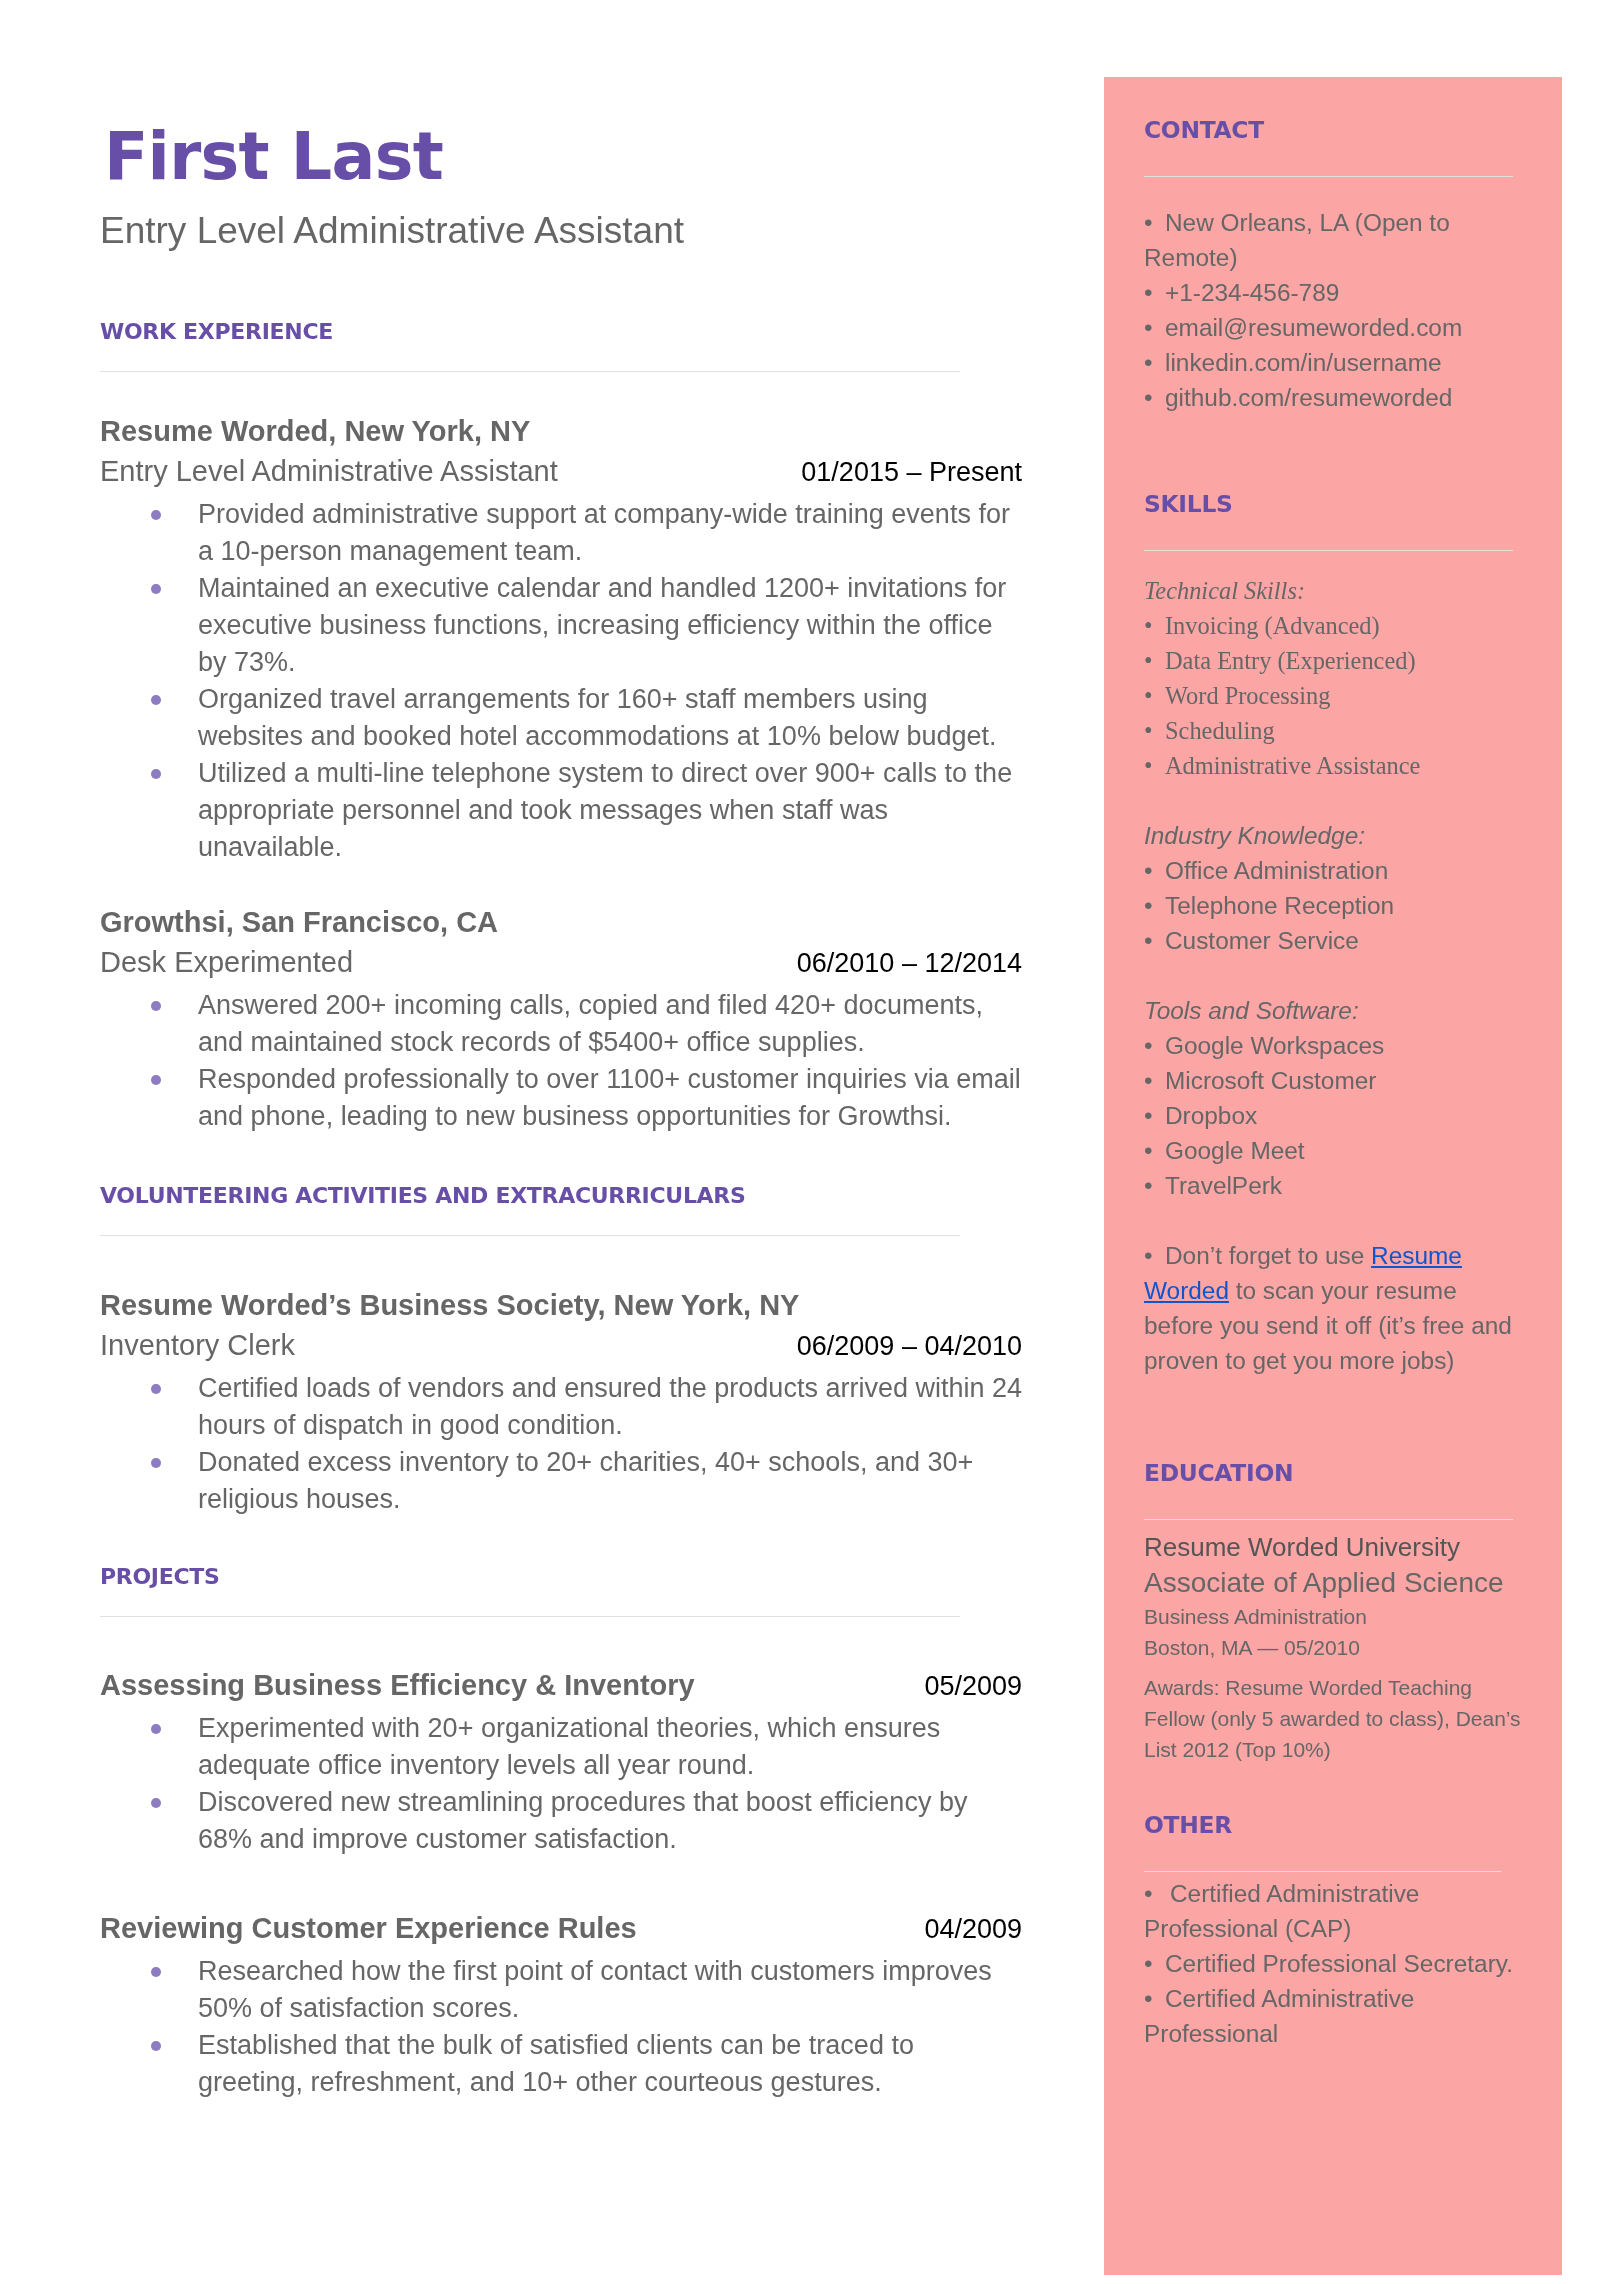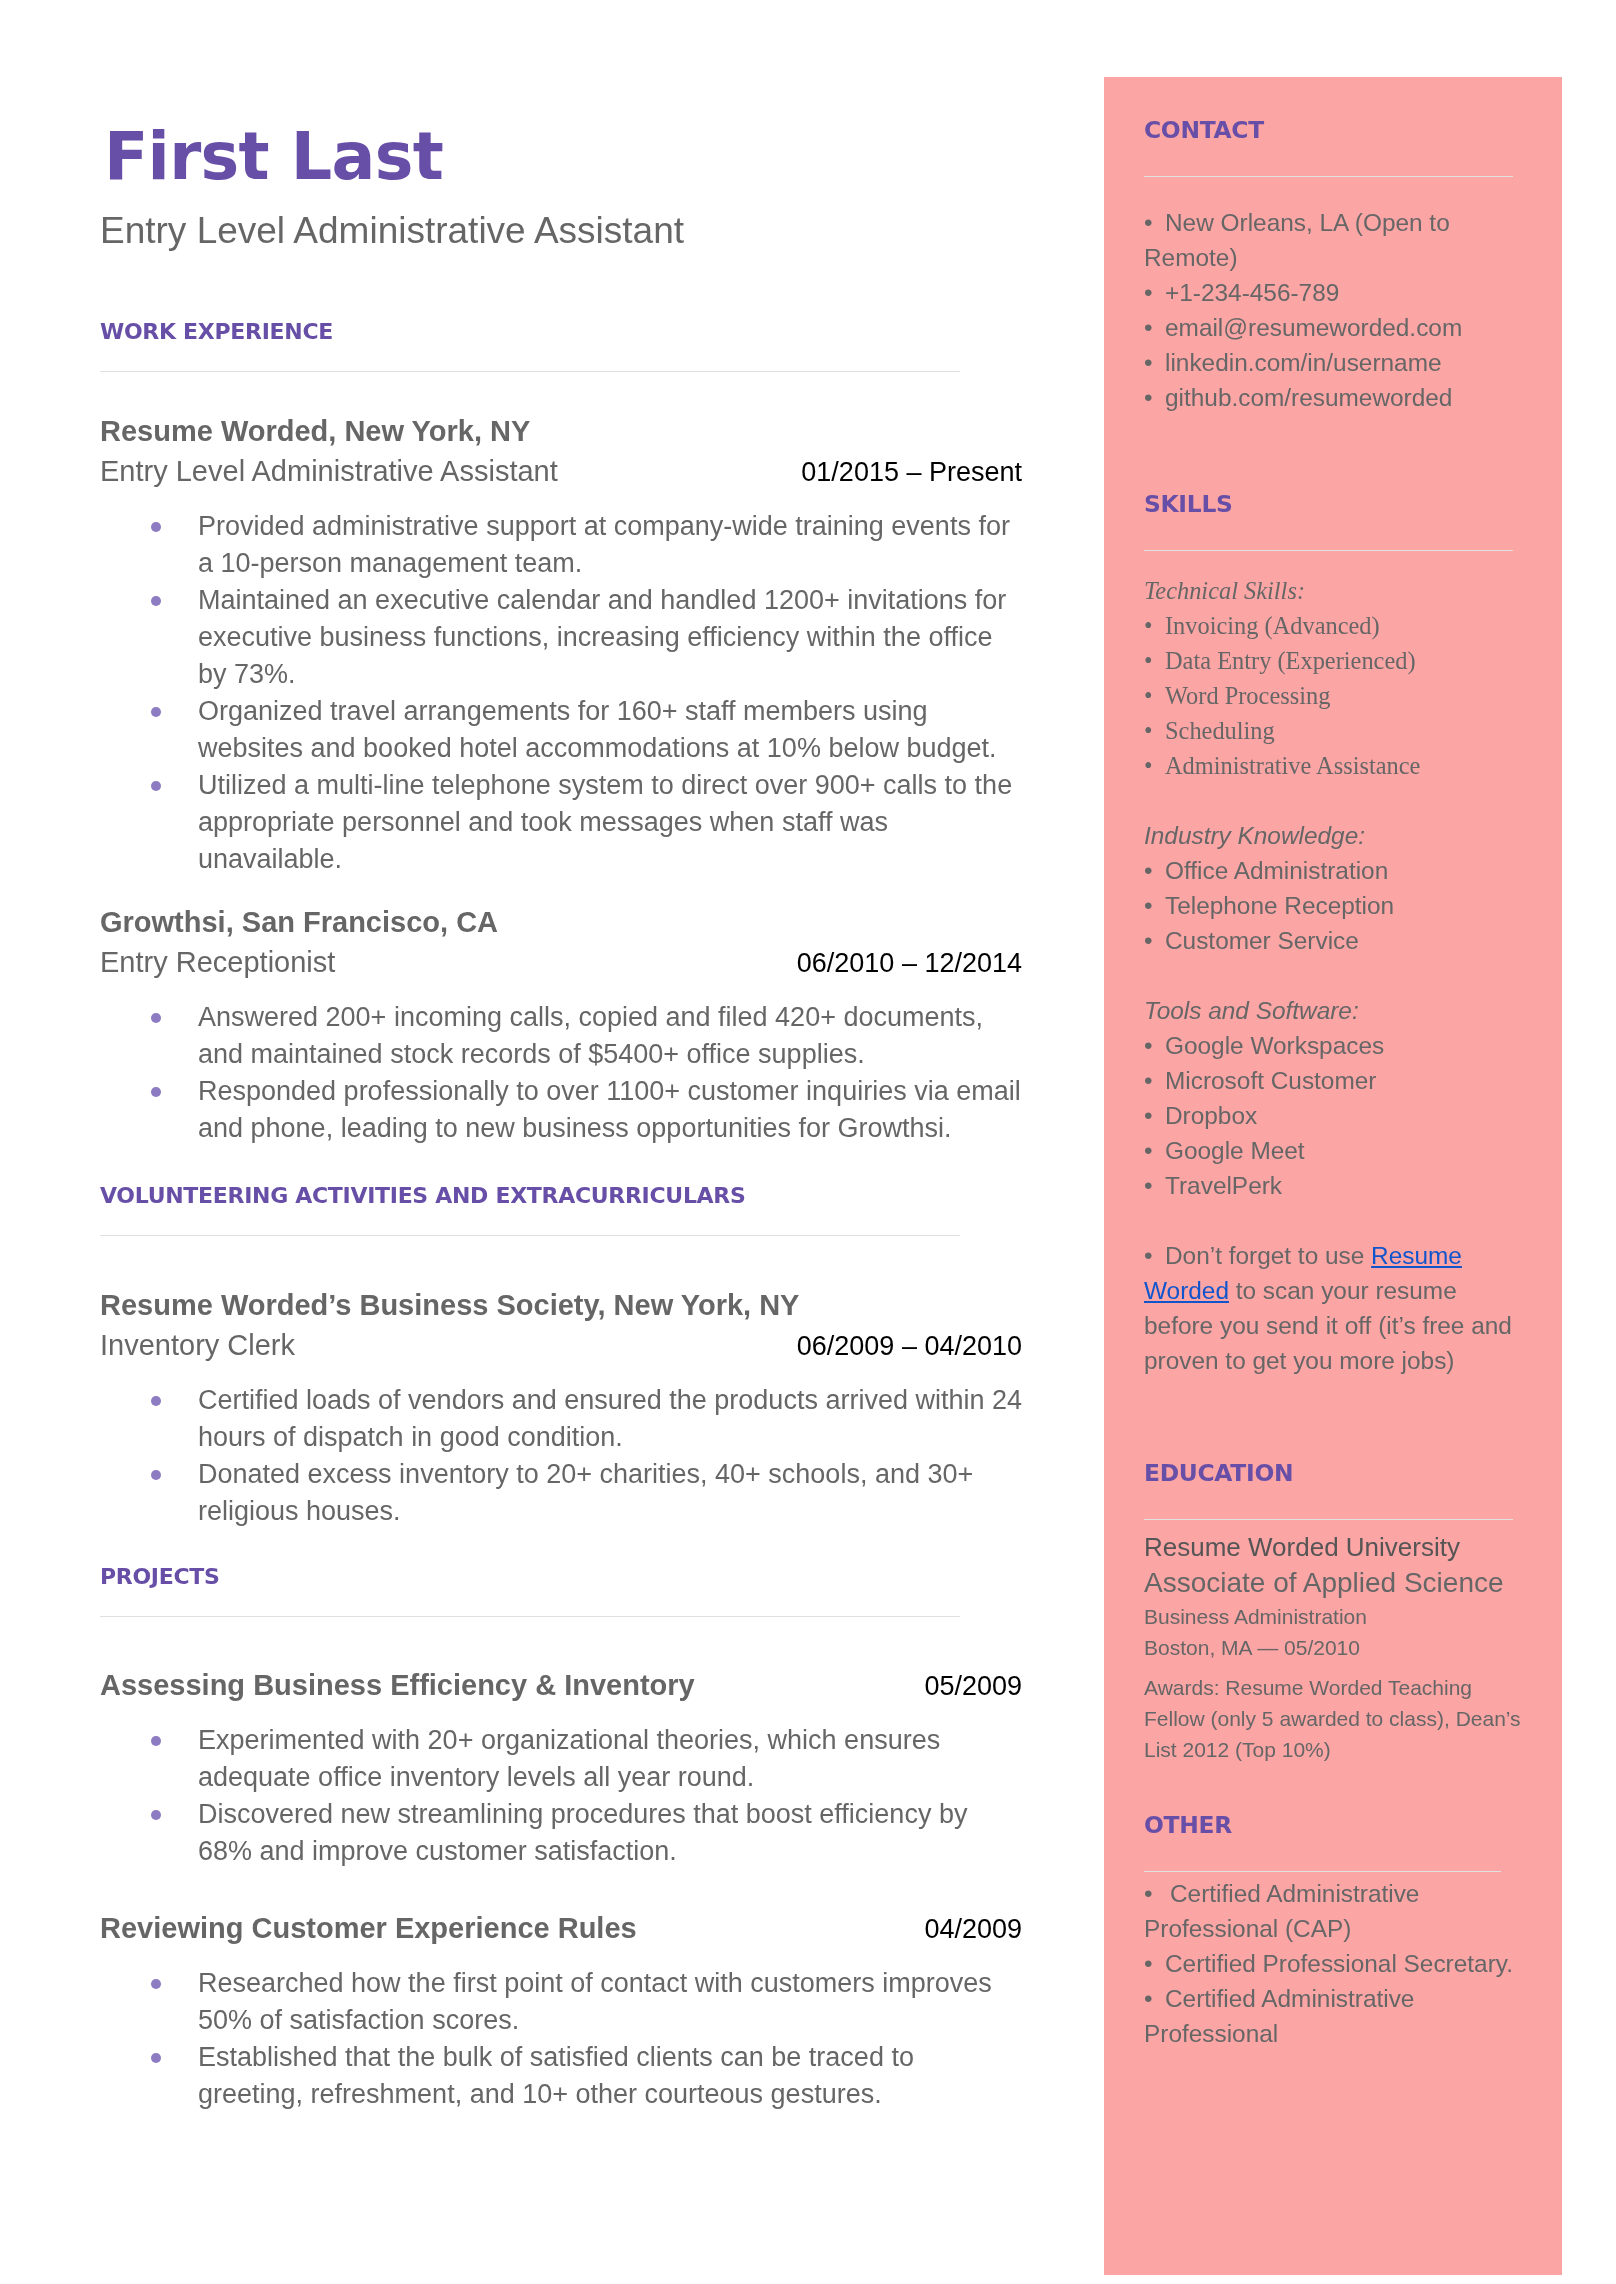--- a/index.html
+++ b/index.html
@@ -8,21 +8,21 @@
   .name { position:absolute; left:3.9px; top:121px; margin:0; font-family:"DejaVu Sans", sans-serif; font-weight:bold; font-size:65px; line-height:72px; color:#674FA7; letter-spacing:-0.7px; white-space:nowrap; }
   .subtitle { position:absolute; left:0; top:208px; margin:0; font-size:37px; line-height:46px; color:#666666; white-space:nowrap; }
   .section { position:absolute; left:0; width:922px; }
   .sec-head { margin:0; font-family:"DejaVu Sans", sans-serif; font-weight:bold; font-size:22px; line-height:26px; color:#674FA7; letter-spacing:-0.3px; white-space:nowrap; }
   .rule { height:0; border-top:1.3px solid #e0e0e0; width:860px; margin-top:26px; }
   .entry { position:absolute; left:0; width:922px; }
   .org { font-weight:bold; font-size:29px; line-height:40px; color:#666666; white-space:nowrap; }
   .row { display:flex; justify-content:space-between; align-items:baseline; white-space:nowrap; }
   .role { font-size:29px; line-height:40px; color:#666666; }
   .date { font-size:27px; line-height:40px; color:#000000; }
-  ul.bullets { list-style:none; margin:16px 0 0 0; padding:0; }
+  ul.bullets { list-style:none; margin:4px 0 0 0; padding:0; }
   ul.bullets li { position:relative; padding-left:98px; font-size:27px; line-height:37px; color:#666666; }
   ul.bullets li .dot { position:absolute; left:51px; top:14.3px; width:9.8px; height:9.8px; border-radius:50%; background:#8E7CC3; }
   .sidebar { position:absolute; left:1104px; top:77px; width:458px; height:2198px; background:#fca5a5; }
   .sb { position:absolute; left:40px; width:378px; }
   .sb .sec-head { font-size:23.4px; }
   .sb .rule { width:369px; margin-top:33px; }
   .sb-list { margin:0; padding:0; list-style:none; }
   .sb-list li { font-size:24.4px; line-height:35px; color:#666666; }
   .sb-list li .b { display:inline-block; width:21px; }
   .sb-cat { font-style:italic; font-size:24.4px; line-height:35px; color:#666666; margin:0; }
@@ -55,21 +55,21 @@
       <li><span class="dot"></span><span>Provided administrative support at company-wide training events for a 10-person management team.</span></li>
       <li><span class="dot"></span><span>Maintained an executive calendar and handled 1200+ invitations for executive business functions, increasing efficiency within the office by 73%.</span></li>
       <li><span class="dot"></span><span>Organized travel arrangements for 160+ staff members using websites and booked hotel accommodations at 10% below budget.</span></li>
       <li><span class="dot"></span><span>Utilized a multi-line telephone system to direct over 900+ calls to the appropriate personnel and took messages when staff was unavailable.</span></li>
     </ul>
   </div>
 
   <div class="entry" style="top:902px;">
     <div class="org">Growthsi, San Francisco, CA</div>
     <div class="row">
-      <span class="role">Entry Receptionist</span>
+      <span class="role">Desk Experimented</span>
       <span class="date">06/2010 – 12/2014</span>
     </div>
     <ul class="bullets">
       <li><span class="dot"></span><span>Answered 200+ incoming calls, copied and filed 420+ documents, and maintained stock records of $5400+ office supplies.</span></li>
       <li><span class="dot"></span><span>Responded professionally to over 1100+ customer inquiries via email and phone, leading to new business opportunities for Growthsi.</span></li>
     </ul>
   </div>
 
   <div class="section" style="top:1183px;">
     <h2 class="sec-head">VOLUNTEERING ACTIVITIES AND EXTRACURRICULARS</h2>

